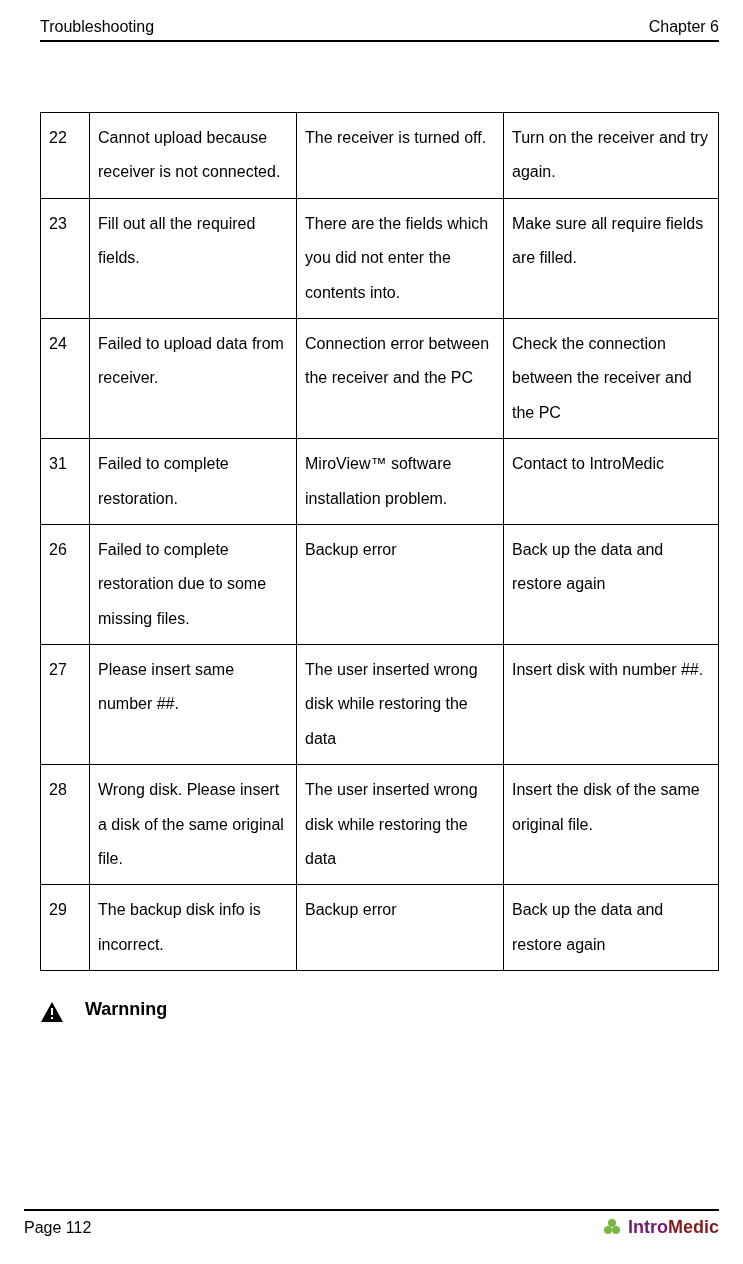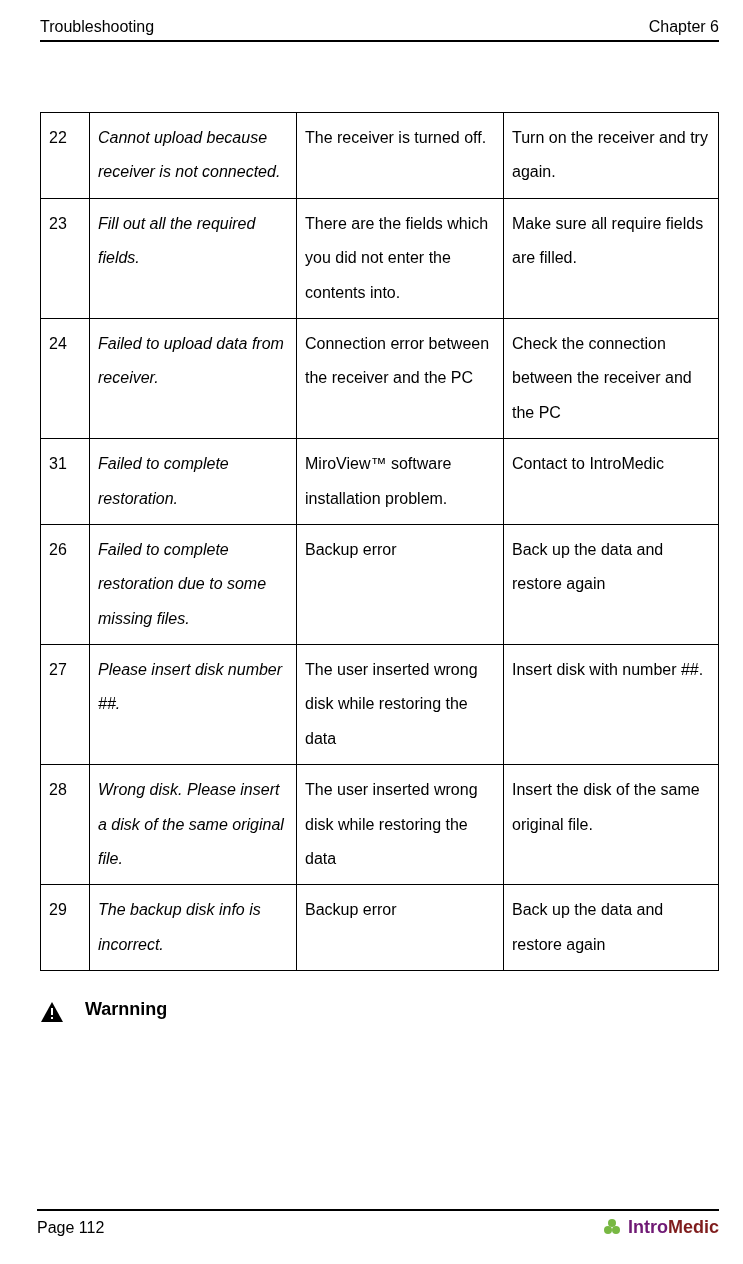--- a/index.html
+++ b/index.html
@@ -35,21 +35,21 @@
       padding: 8px 8px;
       vertical-align: top;
       font-size: 16px;
       line-height: 2.15;
     }
     .col-num {
       width: 32px;
       text-align: left;
       margin-left: 24px;
     }
-    .col-a { width: 190px; font-style: italic; }
+    .col-a { width: 190px; }
     .col-b { width: 190px; }
     .col-c { width: auto; }
     .warning-row {
       display: flex;
       align-items: flex-start;
       margin-top: 28px;
       gap: 21px;
     }
     .warn-icon {
       width: 24px;
@@ -64,21 +64,21 @@
       margin-right: 10px;
     }
     .warn-text {
       font-size: 16px;
       line-height: 1.35;
       text-align: justify;
     }
     .footer {
       position: absolute;
       bottom: 26px;
-      left: 37px;
+      left: 24px;
       right: 24px;
       border-top: 2px solid #000;
       display: flex;
       justify-content: space-between;
       align-items: center;
       padding-top: 6px;
     }
     .page-num {
       font-size: 16px;
     }
@@ -142,21 +142,21 @@
         <td class="col-c">Contact to IntroMedic</td>
       </tr>
       <tr>
         <td class="col-num">26</td>
         <td class="col-a">Failed to complete restoration due to some missing files.</td>
         <td class="col-b">Backup error</td>
         <td class="col-c">Back up the data and restore again</td>
       </tr>
       <tr>
         <td class="col-num">27</td>
-        <td class="col-a">Please insert disk number ##.</td>
+        <td class="col-a">Please insert same number ##.</td>
         <td class="col-b">The user inserted wrong disk while restoring the data</td>
         <td class="col-c">Insert disk with number ##.</td>
       </tr>
       <tr>
         <td class="col-num">28</td>
         <td class="col-a">Wrong disk. Please insert a disk of the same original file.</td>
         <td class="col-b">The user inserted wrong disk while restoring the data</td>
         <td class="col-c">Insert the disk of the same original file.</td>
       </tr>
       <tr>

